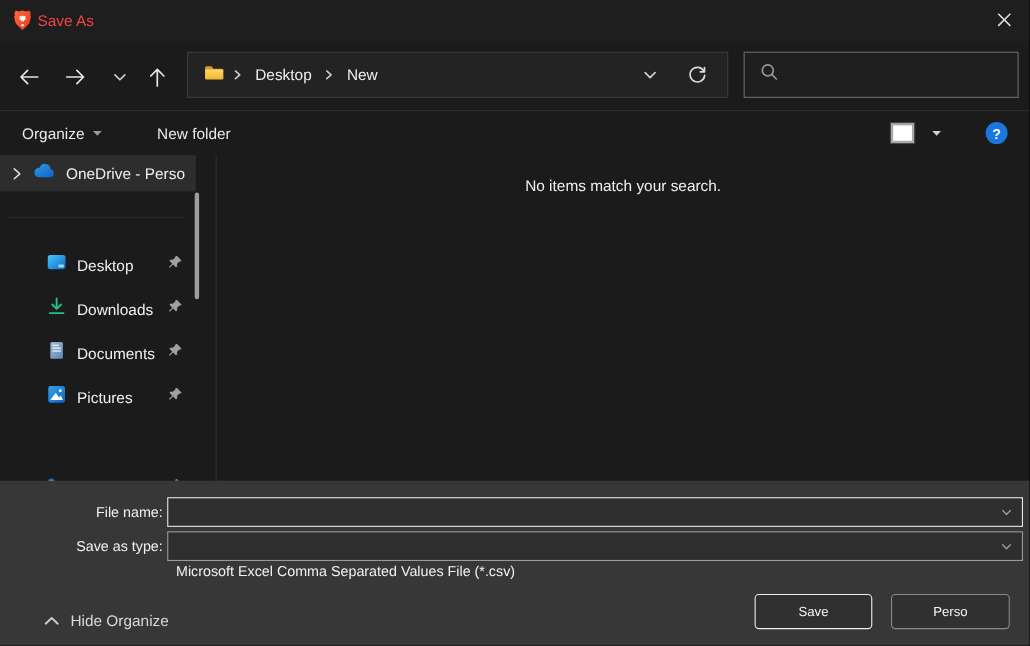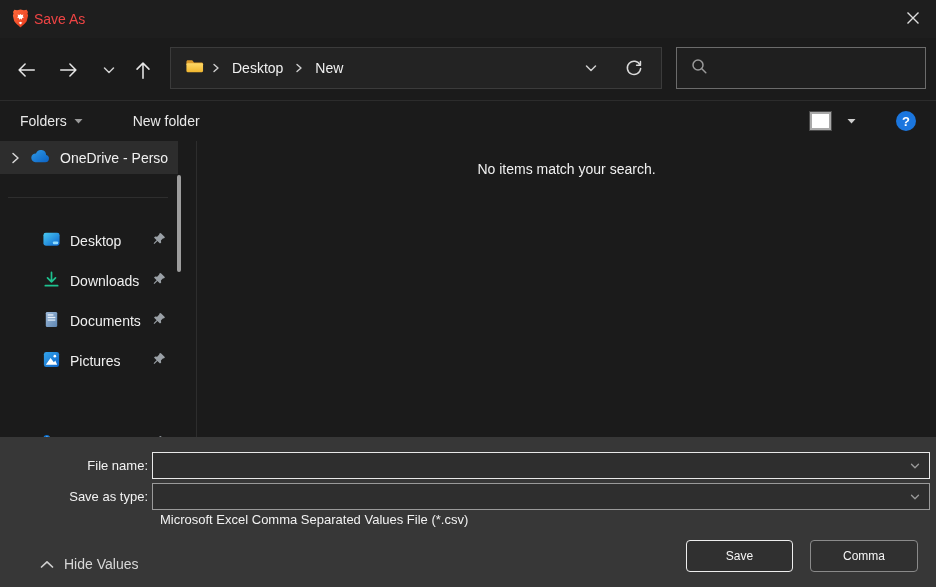--- a/index.html
+++ b/index.html
@@ -173,21 +173,21 @@
         <svg width="17" height="17" viewBox="0 0 17 17">
             <circle cx="7" cy="7" r="5" fill="none" stroke="#9a9a9a" stroke-width="1.5"></circle>
             <path d="M10.8 10.8l4 4" stroke="#9a9a9a" stroke-width="1.5" stroke-linecap="round"></path>
           </svg>
       </span>
     </div>
   </div>
 
   <div class="toolbar">
     <button class="tool-item">
-      <span>Folders</span>
+      <span>Organize</span>
       <svg width="9" height="6" viewBox="0 0 9 6">
           <path d="M0.5 1h8L4.5 5.5z" fill="#9a9a9a"></path>
         </svg>
     </button>
     <button class="tool-item tool-newfolder">
       <span>New folder</span>
     </button>
     <span class="tool-right">
       <button class="tool-item">
         <span class="view-box"></span>
@@ -332,25 +332,25 @@
           </svg>
       </span>
     </div>
 
     <button class="hide-folders">
       <span>
         <svg width="14" height="9" viewBox="0 0 14 9">
             <path d="M1.5 7L7 1.8 12.5 7" fill="none" stroke="#cfcfcf" stroke-width="1.7" stroke-linecap="round" stroke-linejoin="round"></path>
           </svg>
       </span>
-      <span>Hide Values</span>
+      <span>Hide Organize</span>
     </button>
 
     <button class="btn btn-save">Save</button>
-    <button class="btn btn-cancel">Comma</button>
+    <button class="btn btn-cancel">Perso</button>
 
     <span class="grip">
       <svg width="21" height="21" viewBox="0 0 21 21">
         <rect x="15" y="1" width="4" height="4" fill="#6e6e6e"></rect>
         <rect x="8" y="8" width="4" height="4" fill="#5c5c5c"></rect>
         <rect x="15" y="8" width="4" height="4" fill="#7a7a7a"></rect>
         <rect x="1" y="15" width="4" height="4" fill="#5c5c5c"></rect>
         <rect x="8" y="15" width="4" height="4" fill="#6e6e6e"></rect>
         <rect x="15" y="15" width="4" height="4" fill="#8a8a8a"></rect>
       </svg>

